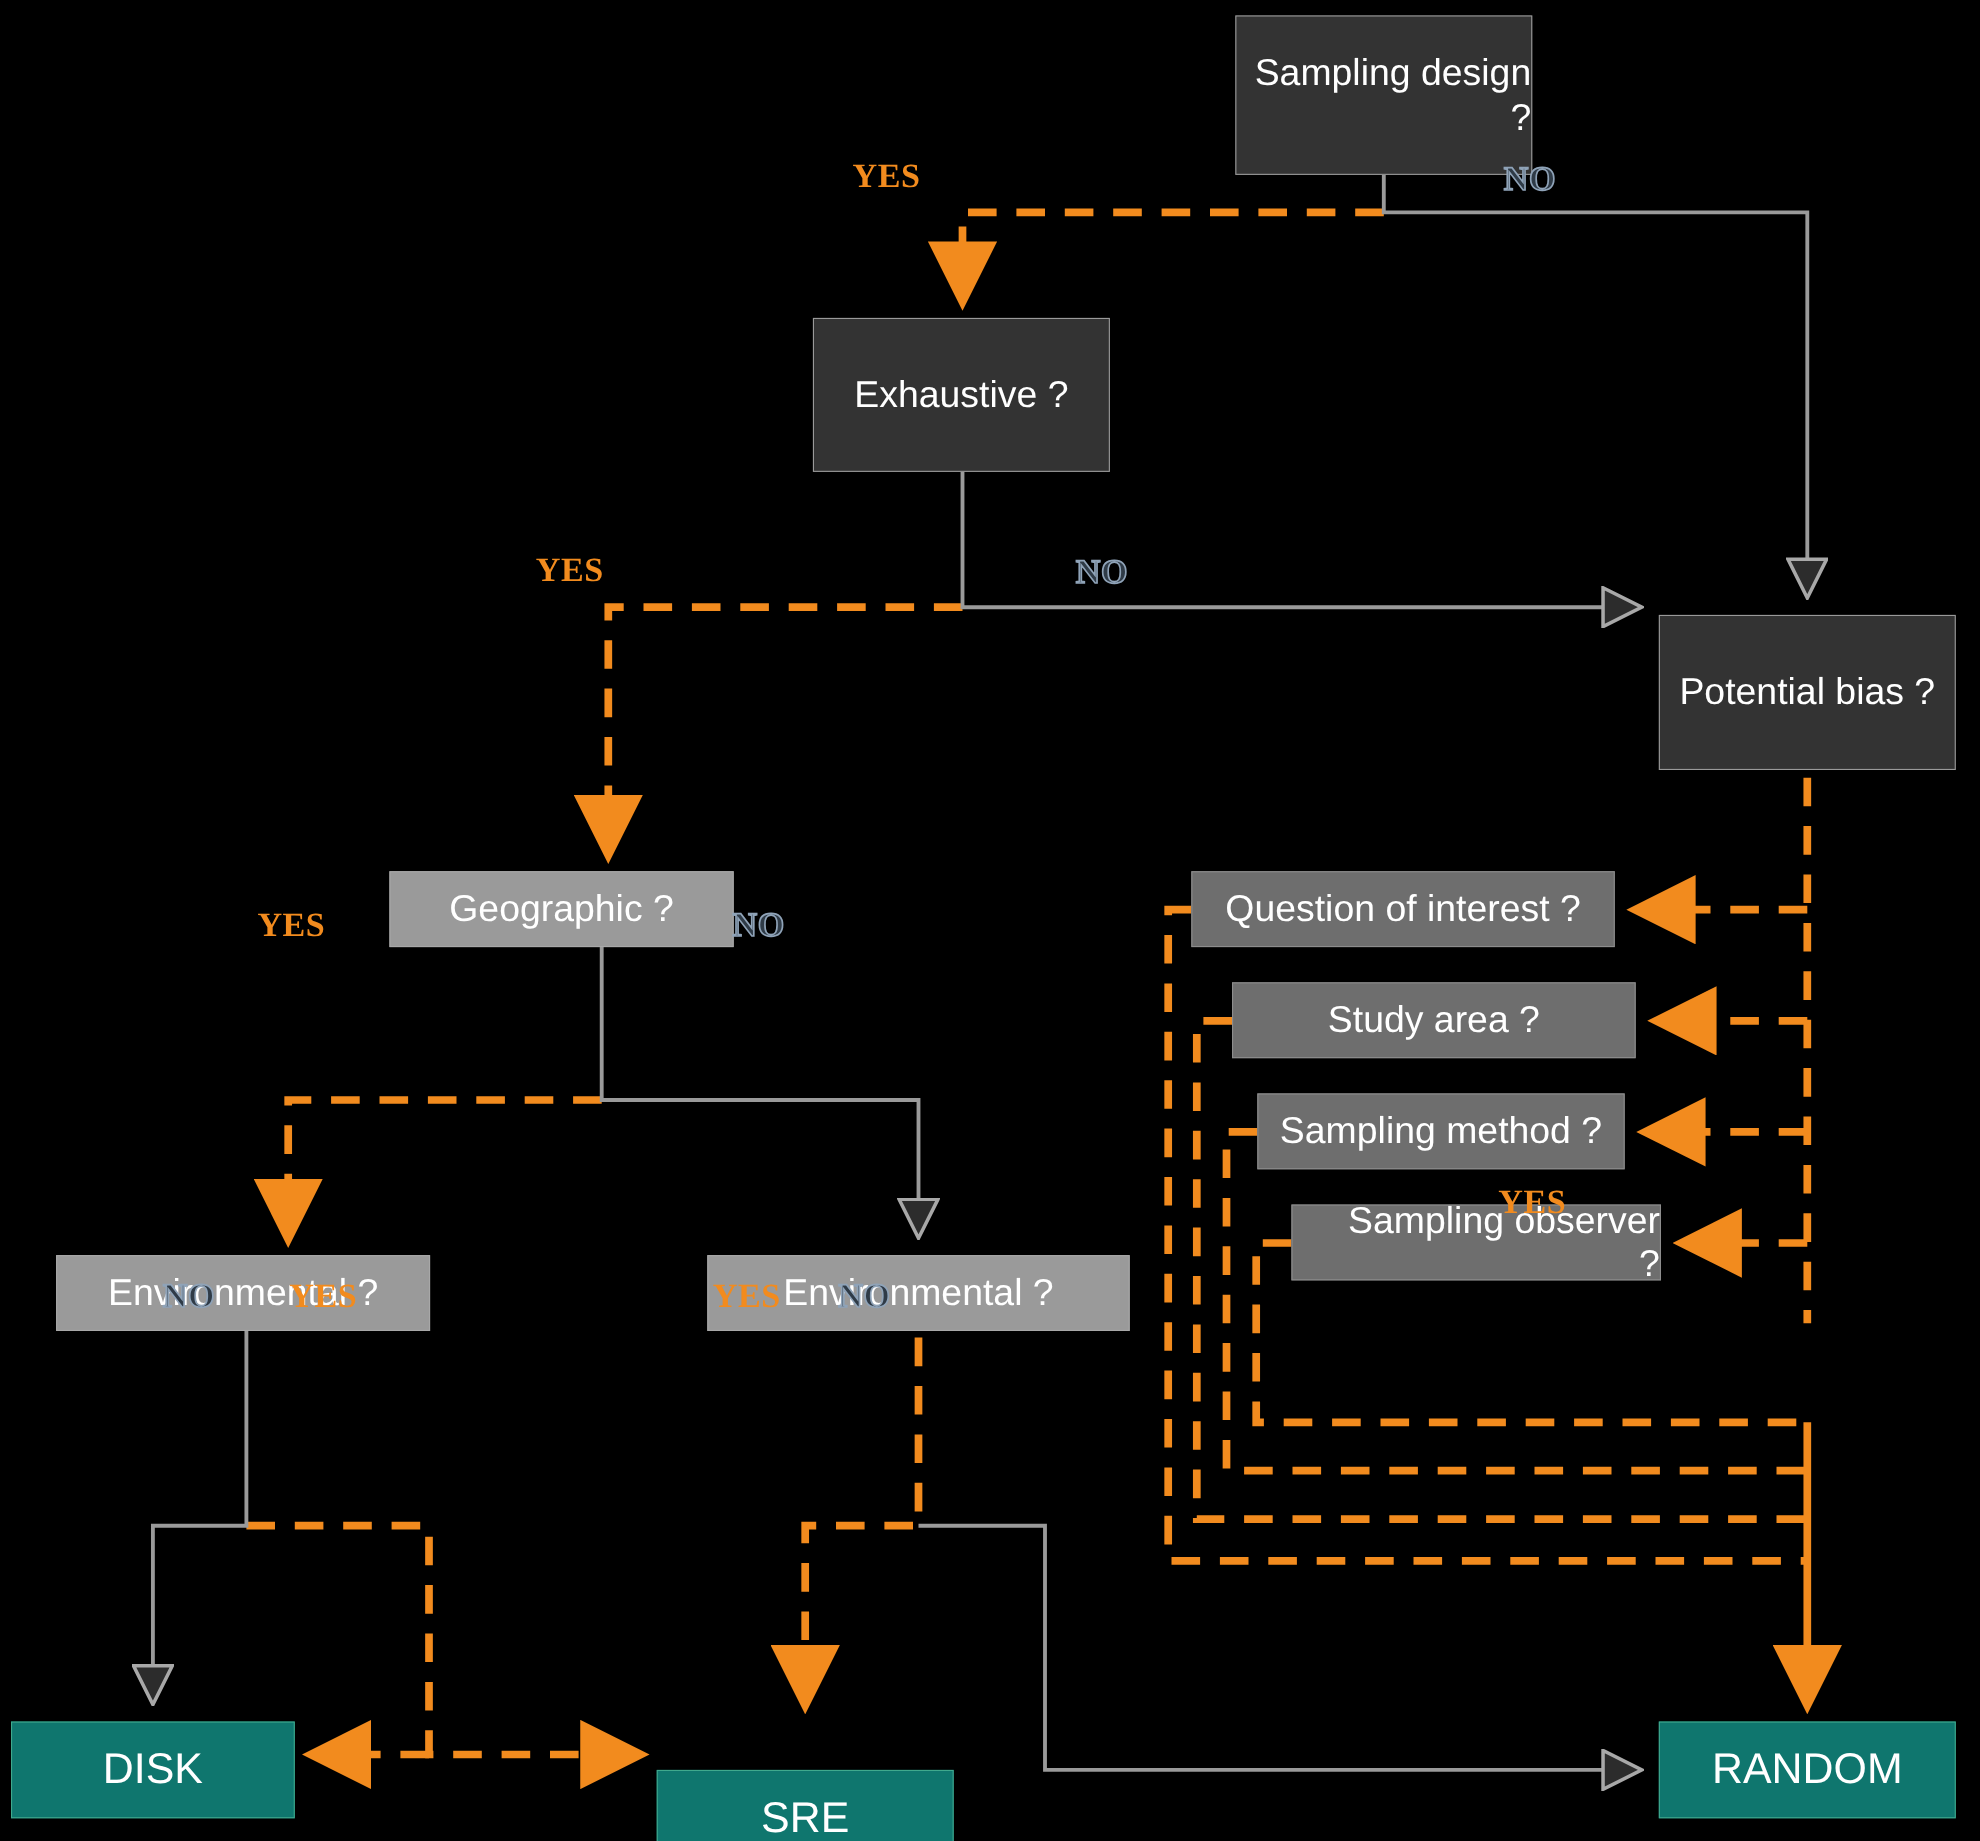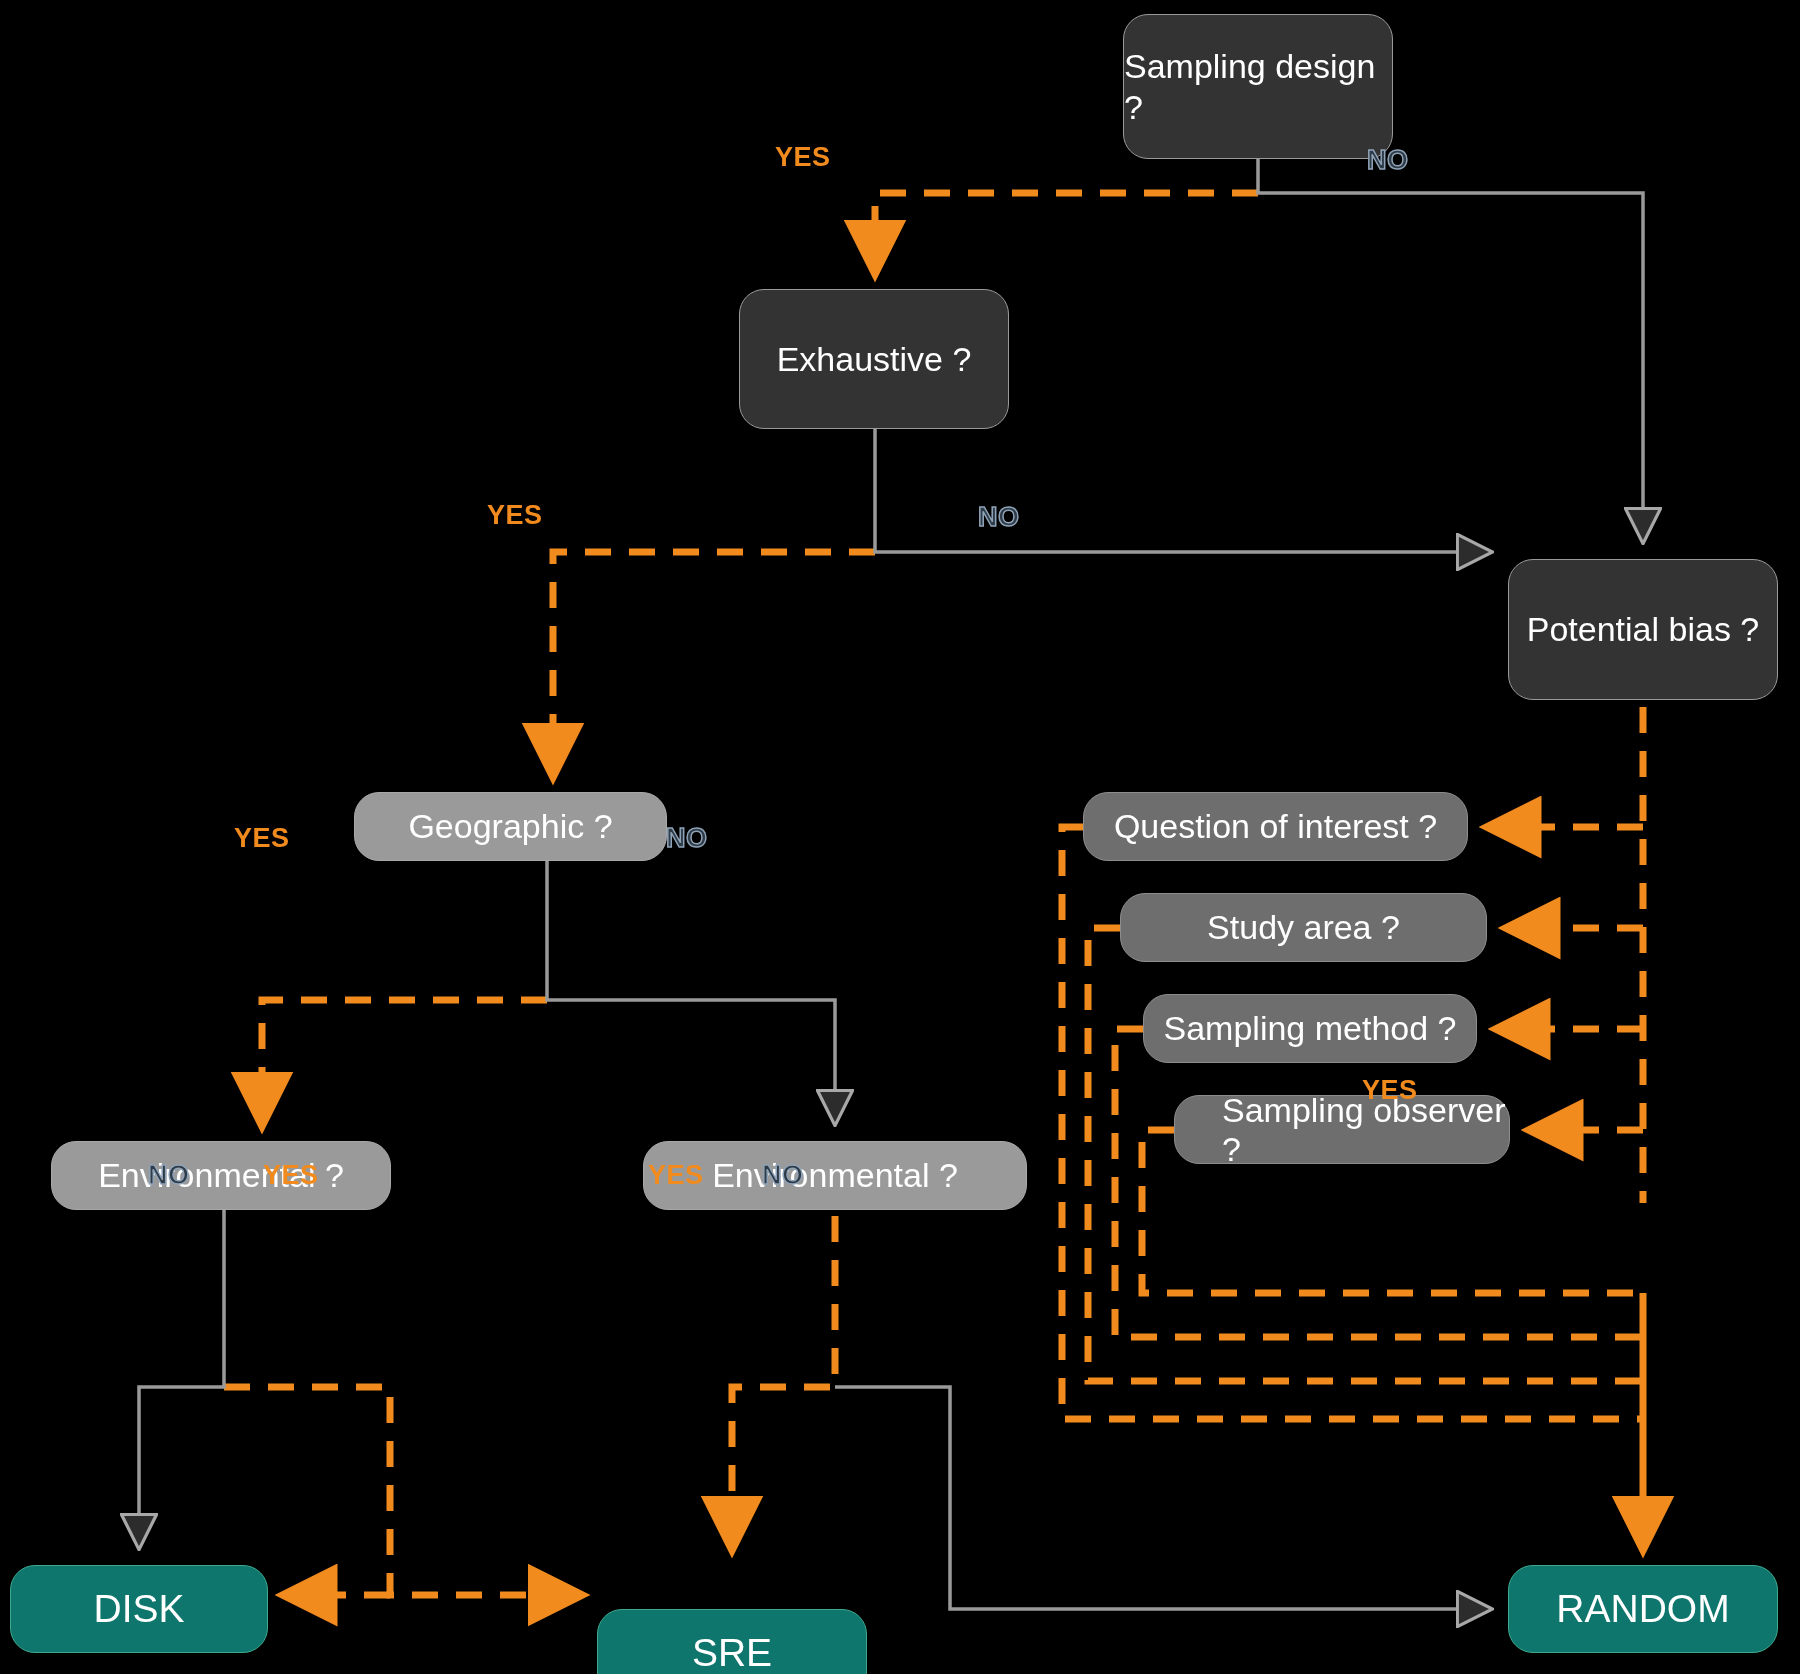--- a/index.html
+++ b/index.html
@@ -1,25 +1,25 @@
 <!DOCTYPE html>
 <html><head>
 <meta charset="utf-8">
 <style>
   html,body{margin:0;padding:0;background:#000;}
   body{width:1800px;height:1674px;overflow:hidden;font-family:"Liberation Sans",sans-serif;}
   #stage{position:relative;width:1800px;height:1674px;background:#000;}
   svg.edges{position:absolute;left:0;top:0;width:1800px;height:1674px;}
   .node{position:absolute;display:flex;align-items:center;justify-content:center;
-        color:#fff;text-align:left;box-sizing:border-box;border-radius:25px;}
+        color:#fff;text-align:right;box-sizing:border-box;}
   .node.dark{background:#333333;border:1px solid #9a9a9a;font-size:34px;line-height:1.18;}
   .node.gray{background:#6e6e6e;border:1px solid #8d8d8d;font-size:34px;}
   .node.gray.light{background:#9a9a9a;border:1px solid #a8a8a8;}
   .node.green{background:#0f766e;border:1px solid #3fa98d;font-size:39px;}
-  .elabel{position:absolute;font-size:27px;font-weight:bold;letter-spacing:.5px;}
+  .elabel{position:absolute;font-size:31px;font-weight:bold;letter-spacing:.5px;font-family:Liberation Serif, serif;}
   .elabel.yes{color:#f28b1e;}
   .elabel.no{color:#2f3b47;-webkit-text-stroke:1.5px #8fa3b8;}
 </style>
 </head>
 <body>
 
 <div id="stage">
 
   <svg class="edges" viewBox="0 0 1800 1674" xmlns="http://www.w3.org/2000/svg">
     <defs>

